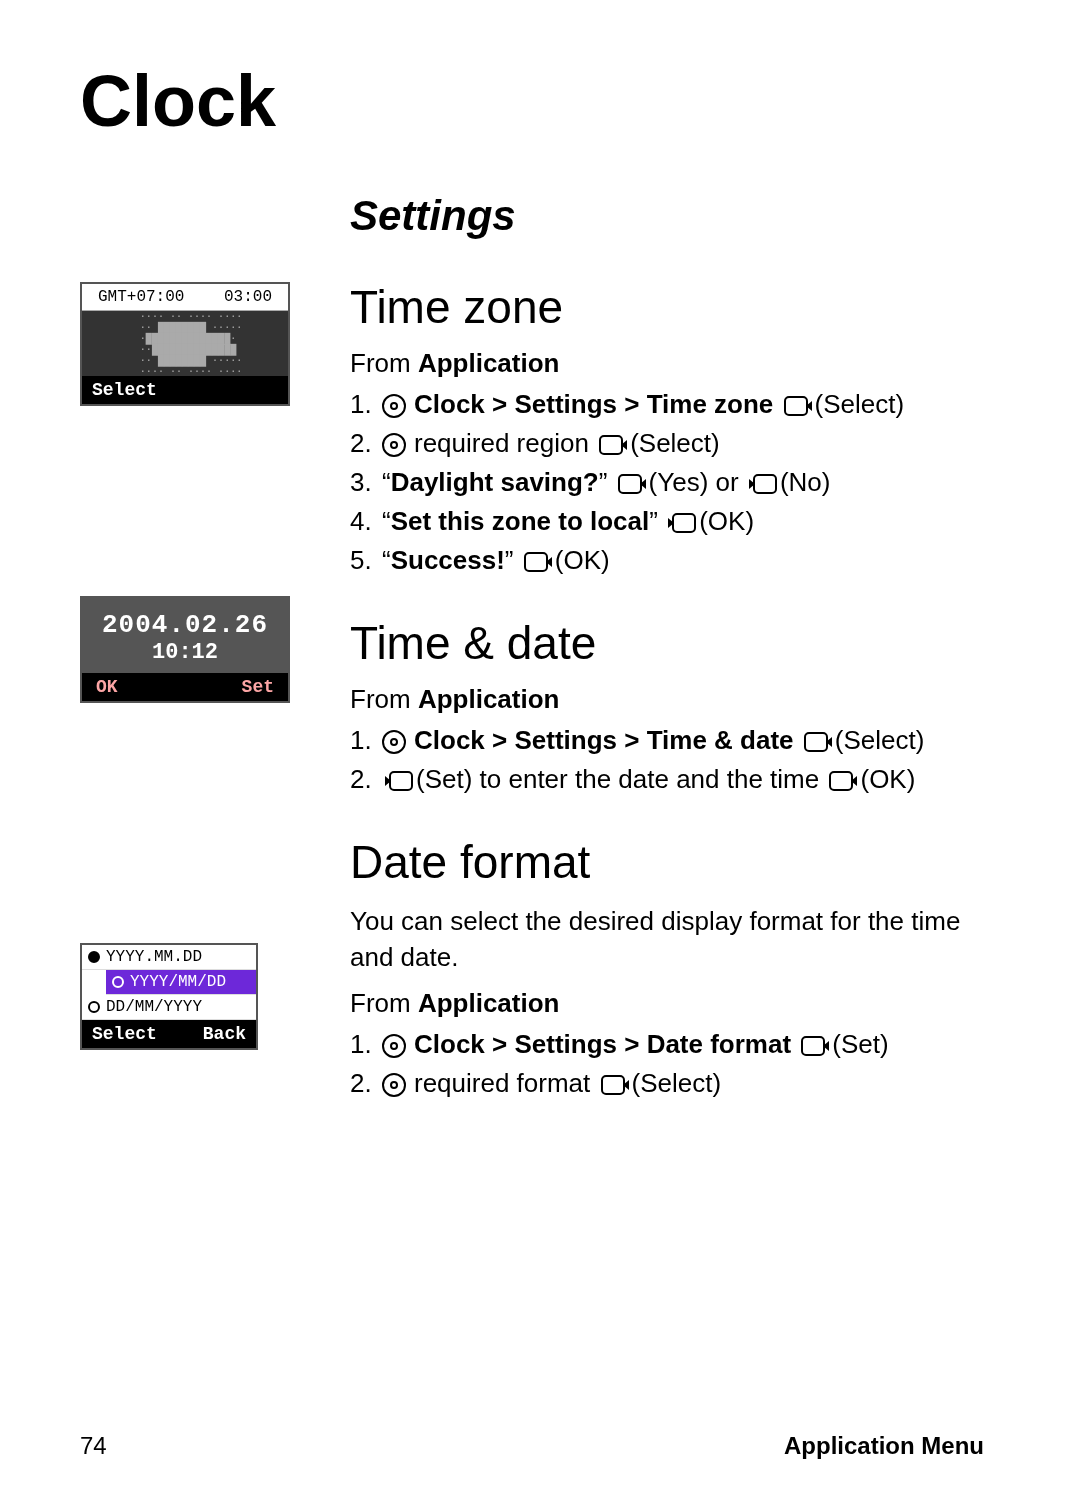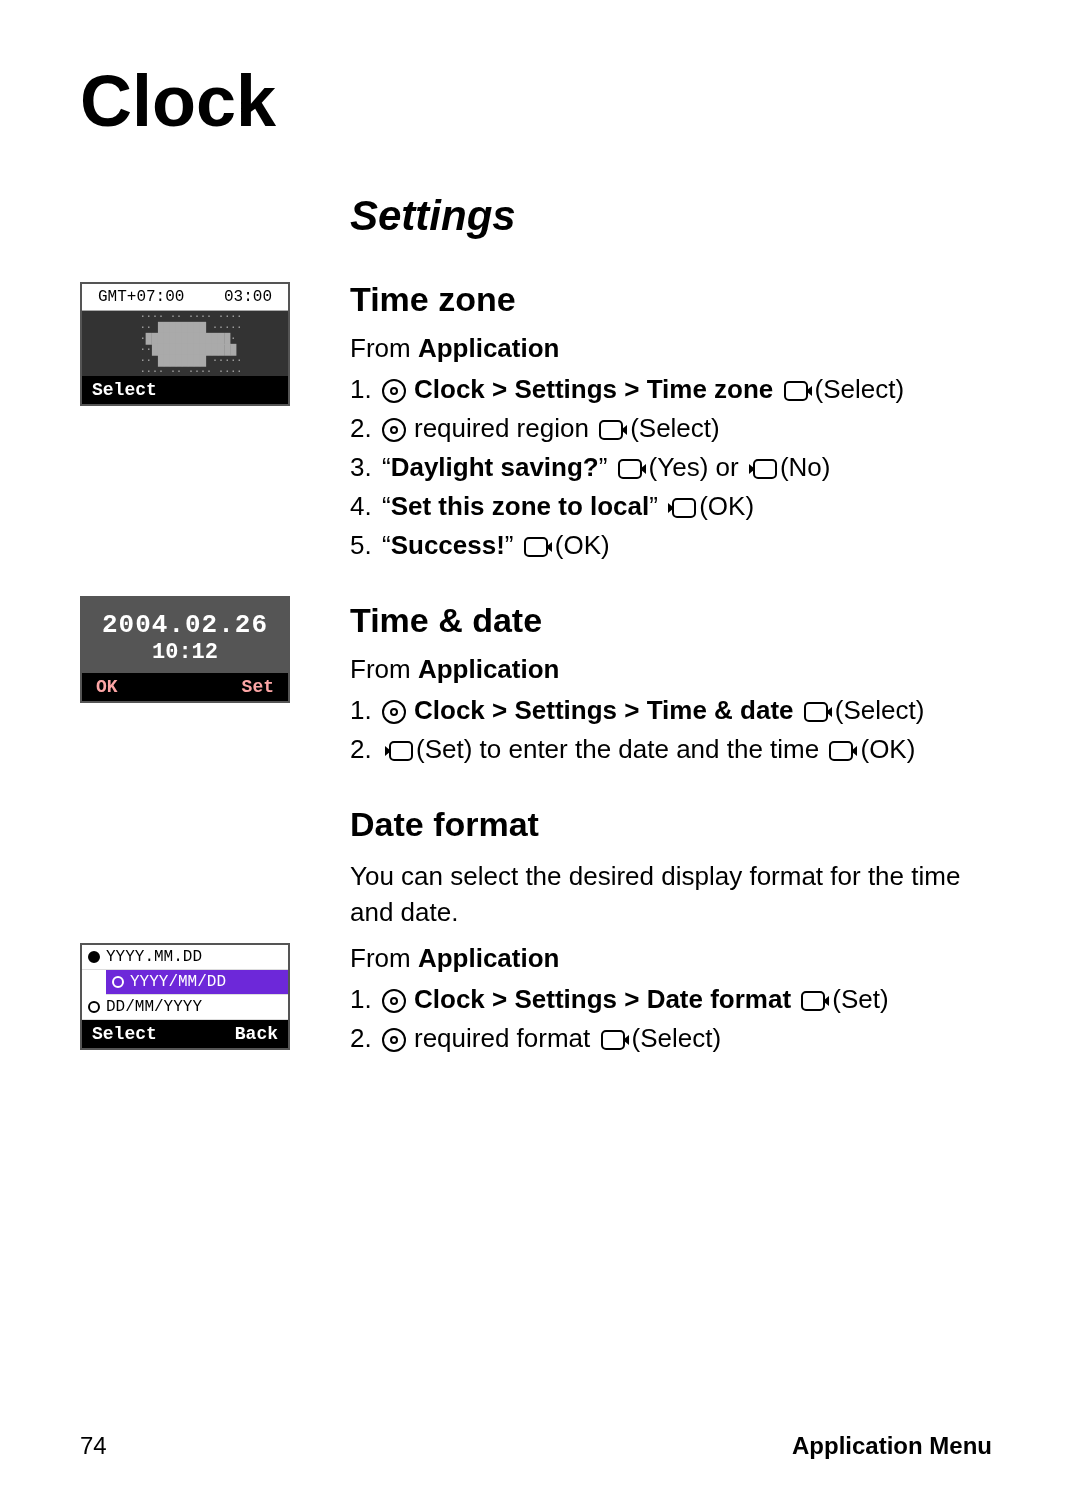--- a/index.html
+++ b/index.html
@@ -47,22 +47,22 @@
     
     .section-settings {
       font-size: 42px;
       font-style: italic;
       font-weight: bold;
       margin-bottom: 40px;
     }
 
     
     .subsection-title {
-      font-size: 34px;
-      font-weight: bold;
+      font-size: 46px;
+      font-weight: normal;
       margin-bottom: 14px;
     }
 
     
     .from-app {
       font-size: 26px;
       margin-bottom: 10px;
     }
     .from-app strong {
       font-weight: bold;
@@ -167,21 +167,21 @@
       background: #000;
       color: #fca5a5;
       font-size: 18px;
       font-weight: bold;
       padding: 4px 14px;
       font-family: 'Courier New', monospace;
     }
 
     
     .df-screen {
-      width: 210px;
+      width: 178px;
     }
     .df-row {
       display: flex;
       align-items: center;
       padding: 3px 6px;
       font-size: 16px;
       font-family: 'Courier New', monospace;
       border-bottom: 1px solid #ddd;
       gap: 6px;
     }
@@ -225,21 +225,21 @@
       font-size: 26px;
       margin-bottom: 12px;
       line-height: 1.4;
     }
 
     
     .page-footer {
       position: absolute;
       bottom: 40px;
       left: 80px;
-      right: 88px;
+      right: 96px;
       display: flex;
       justify-content: space-between;
       font-size: 24px;
       color: #000;
     }
     .footer-page-num {
       font-weight: normal;
     }
     .footer-section-name {
       font-weight: bold;

